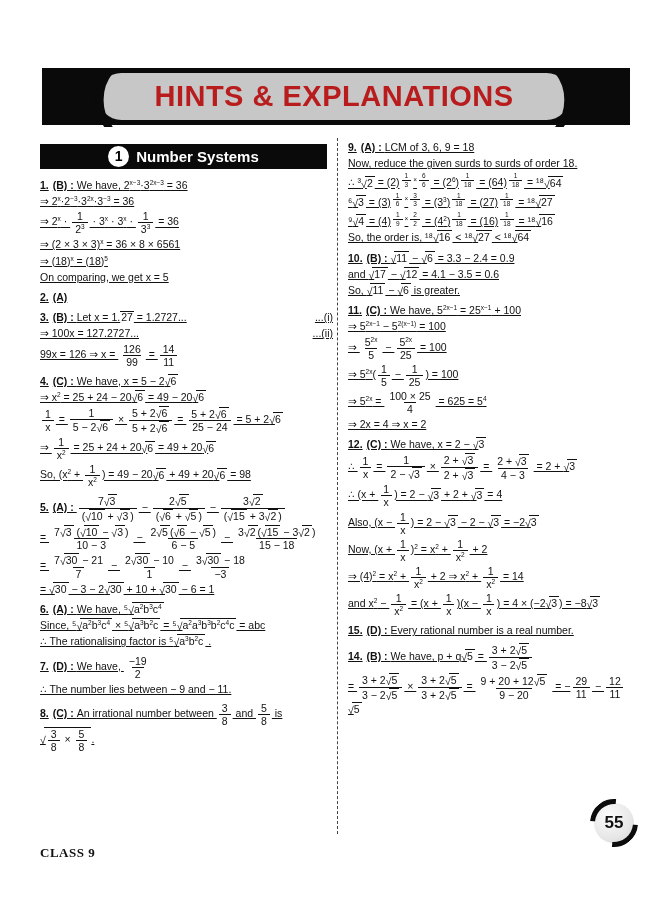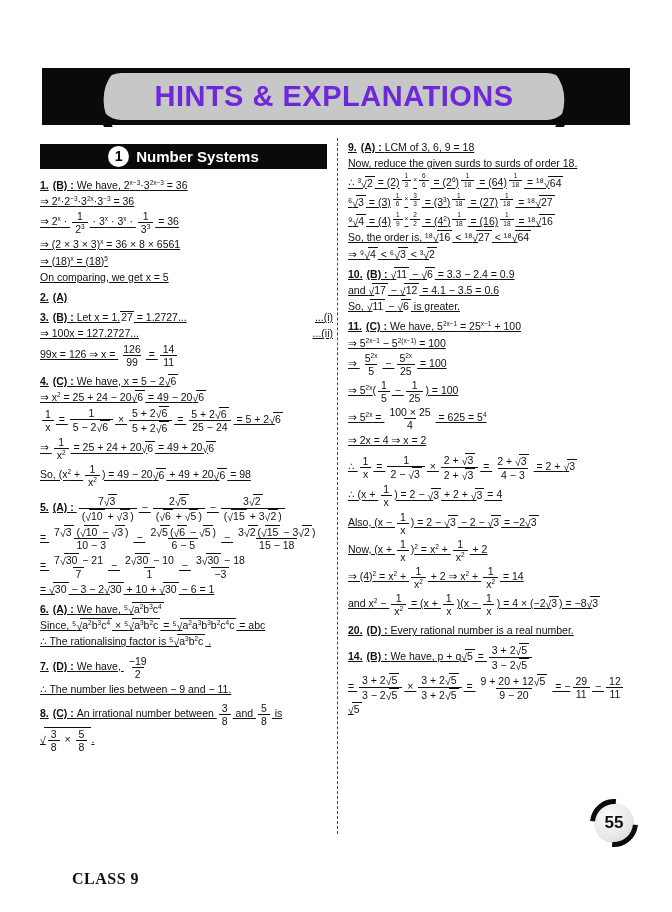--- a/index.html
+++ b/index.html
@@ -7,21 +7,21 @@
         font-family:"Liberation Sans","DejaVu Sans",sans-serif;color:#111;font-size:10.5px;}
 
   
   .header-bar{position:absolute;left:42px;top:68px;width:588px;height:57px;background:#0a0a0a;}
   .header-pill{position:absolute;left:56px;right:60px;top:5px;bottom:5px;background:#c7c7c7;
                border-radius:26px;display:flex;align-items:center;justify-content:center;}
   .paren{position:absolute;top:50%;transform:translateY(-53%) scaleX(1.1);font-size:57px;font-weight:bold;
          color:#0a0a0a;line-height:1;}
   .paren.left{left:-5px;}
   .paren.right{right:-5px;}
-  .title{margin:0;font-size:29px;font-weight:bold;letter-spacing:.5px;color:#6d28d9;}
+  .title{margin:0;font-size:29px;font-weight:bold;letter-spacing:.5px;color:#b91c1c;}
 
   
   .section-bar{position:absolute;left:40px;top:144px;width:287px;height:25px;background:#0a0a0a;
                display:flex;align-items:center;justify-content:center;gap:7px;}
   .chapter-circle{width:21px;height:21px;border-radius:50%;background:#ffffff;color:#000;
                   font-weight:bold;font-size:14px;line-height:21px;text-align:center;flex:0 0 auto;}
   .section-title{color:#ffffff;font-weight:bold;font-size:15px;}
 
   
   .col{position:absolute;}
@@ -39,22 +39,22 @@
   .frac{display:inline-flex;flex-direction:column;align-items:center;vertical-align:middle;margin:0 2px;text-align:center;}
   .frac>span{padding:0 3px;line-height:1.15;display:block;}
   .frac>.den{border-top:1px solid #111;}
   sup.e{font-size:.62em;vertical-align:super;line-height:1;}
   .sqrt{white-space:nowrap;}
   .rsign{position:relative;top:1px;margin-right:-2px;}
   .rad{border-top:1px solid #111;padding:0 2px 0 2px;display:inline-block;line-height:1.2;}
   .ov{border-top:1px solid #111;display:inline-block;line-height:1.1;padding:0 1px;}
 
   
-  .footer-class{position:absolute;left:40px;top:870px;font-family:"Liberation Serif","DejaVu Serif",serif;
-                font-weight:bold;font-size:16px;letter-spacing:.5px;color:#111;margin-left:32px;}
+  .footer-class{position:absolute;left:40px;top:845px;font-family:"Liberation Serif","DejaVu Serif",serif;
+                font-weight:bold;font-size:13px;letter-spacing:.5px;color:#111;}
   .page-badge{position:absolute;left:594px;top:803px;width:40px;height:40px;border-radius:50%;
               background:radial-gradient(circle at 38% 32%,#fbfbfb 0%,#e7e7e7 60%,#d2d2d2 100%);
               display:flex;align-items:center;justify-content:center;font-weight:bold;font-size:17px;color:#111;}
   .page-badge::before{content:"";position:absolute;inset:-4px;border:5px solid transparent;border-radius:50%;
               border-top-color:#0c0c0c;transform:rotate(-40deg);}
   .page-badge::after{content:"";position:absolute;inset:-4px;border:5px solid transparent;border-radius:50%;
               border-bottom-color:#0c0c0c;transform:rotate(-40deg);}
 </style>
 </head>
 <body>
@@ -291,23 +291,20 @@
                 <span class="num">1</span>
                 <span class="den">18</span>
               </span></sup> = (16)<sup class="e"><span class="frac">
                 <span class="num">1</span>
                 <span class="den">18</span>
               </span></sup> = ¹⁸<span class="sqrt"><span class="rsign">√</span><span class="rad">16</span></span></span>
         </div>
         <div class="mline">
           <span class="mexpr">So, the order is, ¹⁸<span class="sqrt"><span class="rsign">√</span><span class="rad">16</span></span> &lt; ¹⁸<span class="sqrt"><span class="rsign">√</span><span class="rad">27</span></span> &lt; ¹⁸<span class="sqrt"><span class="rsign">√</span><span class="rad">64</span></span></span>
         </div>
-        <div class="mline">
-          <span class="mexpr">⇒ ⁹<span class="sqrt"><span class="rsign">√</span><span class="rad">4</span></span> &lt; ⁶<span class="sqrt"><span class="rsign">√</span><span class="rad">3</span></span> &lt; ³<span class="sqrt"><span class="rsign">√</span><span class="rad">2</span></span></span>
-        </div>
       </div>
       <div class="problem">
         <div class="mline">
           <span class="mexpr"><b class="pnum">10.</b><b>(B) : </b><span class="sqrt"><span class="rsign">√</span><span class="rad">11</span></span> − <span class="sqrt"><span class="rsign">√</span><span class="rad">6</span></span> = 3.3 − 2.4 = 0.9</span>
         </div>
         <div class="mline">
           <span class="mexpr">and <span class="sqrt"><span class="rsign">√</span><span class="rad">17</span></span> − <span class="sqrt"><span class="rsign">√</span><span class="rad">12</span></span> = 4.1 − 3.5 = 0.6</span>
         </div>
         <div class="mline">
           <span class="mexpr">So, <span class="sqrt"><span class="rsign">√</span><span class="rad">11</span></span> − <span class="sqrt"><span class="rsign">√</span><span class="rad">6</span></span> is greater.</span>
@@ -343,20 +340,23 @@
               <span class="num">100 × 25</span>
               <span class="den">4</span>
             </span> = 625 = 5<sup class="e">4</sup></span>
         </div>
         <div class="mline">
           <span class="mexpr">⇒ 2x = 4 ⇒ x = 2</span>
         </div>
       </div>
       <div class="problem">
         <div class="mline">
+          <span class="mexpr"><b class="pnum">12.</b><b>(C) : </b>We have, x = 2 − <span class="sqrt"><span class="rsign">√</span><span class="rad">3</span></span></span>
+        </div>
+        <div class="mline">
           <span class="mexpr">∴ <span class="frac">
               <span class="num">1</span>
               <span class="den">x</span>
             </span> = <span class="frac">
               <span class="num">1</span>
               <span class="den">2 − <span class="sqrt"><span class="rsign">√</span><span class="rad">3</span></span></span>
             </span> × <span class="frac">
               <span class="num">2 + <span class="sqrt"><span class="rsign">√</span><span class="rad">3</span></span></span>
               <span class="den">2 + <span class="sqrt"><span class="rsign">√</span><span class="rad">3</span></span></span>
             </span> = <span class="frac">
@@ -402,21 +402,21 @@
               <span class="num">1</span>
               <span class="den">x</span>
             </span>)(x − <span class="frac">
               <span class="num">1</span>
               <span class="den">x</span>
             </span>) = 4 × (−2<span class="sqrt"><span class="rsign">√</span><span class="rad">3</span></span>) = −8<span class="sqrt"><span class="rsign">√</span><span class="rad">3</span></span></span>
         </div>
       </div>
       <div class="problem">
         <div class="mline">
-          <span class="mexpr"><b class="pnum">20.</b><b>(D) : </b>Every rational number is a real number.</span>
+          <span class="mexpr"><b class="pnum">15.</b><b>(D) : </b>Every rational number is a real number.</span>
         </div>
       </div>
       <div class="problem">
         <div class="mline">
           <span class="mexpr"><b class="pnum">14.</b><b>(B) : </b>We have, p + q<span class="sqrt"><span class="rsign">√</span><span class="rad">5</span></span> = <span class="frac">
               <span class="num">3 + 2<span class="sqrt"><span class="rsign">√</span><span class="rad">5</span></span></span>
               <span class="den">3 − 2<span class="sqrt"><span class="rsign">√</span><span class="rad">5</span></span></span>
             </span></span>
         </div>
         <div class="mline">

